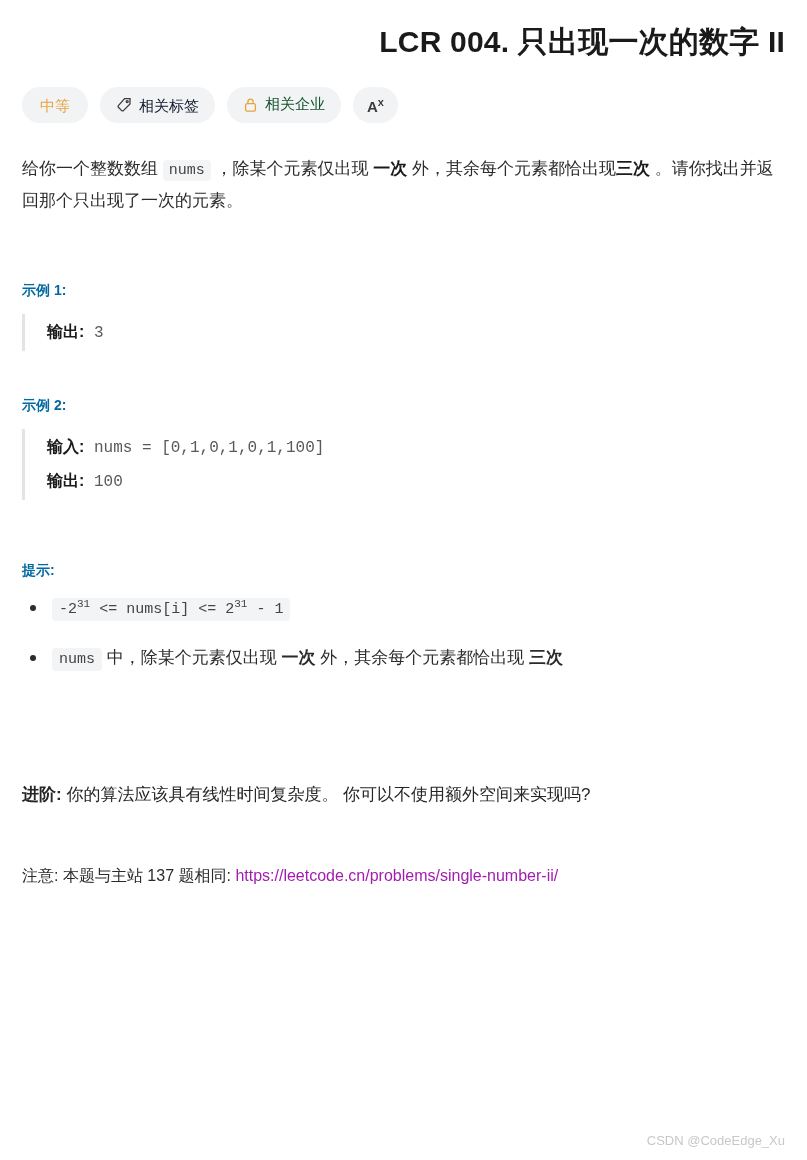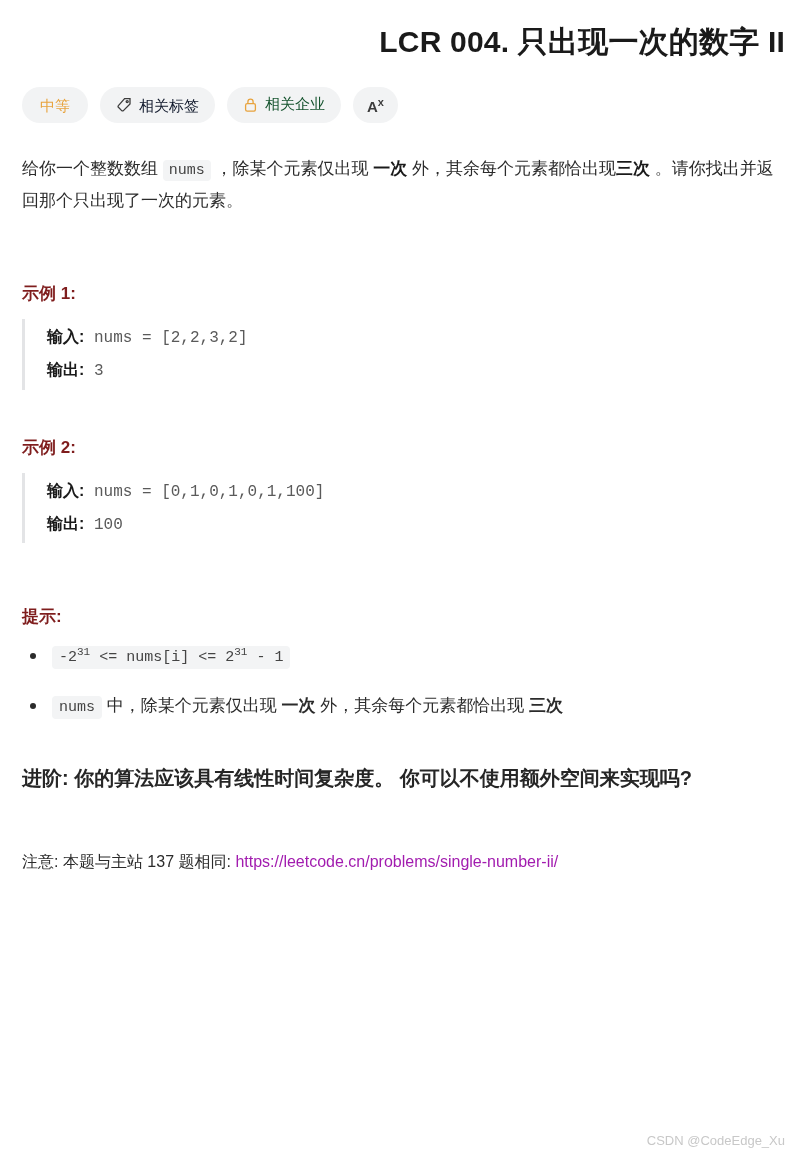--- a/index.html
+++ b/index.html
@@ -63,23 +63,23 @@
   .para b, .bold { font-weight: bold; color: #1a1a1a; }
   code.inline {
     font-family: "Liberation Mono", monospace;
     background: #f3f4f5;
     border-radius: 4px;
     padding: 2px 6px;
     font-size: 15px;
     color: #444;
   }
   .section-head {
-    font-size: 17px;
+    font-size: 14px;
     font-weight: bold;
-    color: #7f1d1d;
+    color: #0369a1;
     margin: 46px 0 14px 0;
   }
   .section-head.first { margin-top: 66px; }
   .example {
     border-left: 3px solid #e3e4e6;
     padding: 2px 0 2px 22px;
     margin: 0 0 4px 0;
   }
   .example .line {
     font-size: 16px;
@@ -114,21 +114,21 @@
   }
   .mono-box {
     font-family: "Liberation Mono", monospace;
     background: #f3f4f5;
     border-radius: 4px;
     padding: 3px 7px;
     font-size: 15px;
     color: #444;
   }
   sup { font-size: 11px; }
-  .advanced { margin-top: 40px; font-size: 20px; line-height: 1.8; font-weight: bold; }
+  .advanced { margin-top: 108px; font-size: 17px; line-height: 1.8; }
   .note { margin-top: 52px; font-size: 16px; line-height: 1.8; color: #2b2b2b; }
   .note a { color: #a21caf; text-decoration: none; word-break: break-all; }
   .watermark {
     position: absolute;
     right: 22px;
     bottom: 12px;
     font-size: 13px;
     color: #c8c8c8;
     font-family: "Liberation Sans", sans-serif;
   }
@@ -169,24 +169,20 @@
       <span><span>A</span><span class="sup-x">x</span></span>
     </span>
   </div>
 
   <p class="para">
     <span>给你一个整数数组 </span><code class="inline">nums</code><span> ，除某个元素仅出现 </span><b>一次</b><span> 外，其余每个元素都恰出现</span><b>三次</b><span> 。请你找出并返回那个只出现了一次的元素。</span>
   </p>
 
   <div class="section-head first">示例 1:</div>
   <div class="example">
-    <div class="line">
-      <span class="lbl">输入:</span>
-      <span class="val">nums = [2,2,3,2]</span>
-    </div>
     <div class="line">
       <span class="lbl">输出:</span>
       <span class="val">3</span>
     </div>
   </div>
 
   <div class="section-head">示例 2:</div>
   <div class="example">
     <div class="line">
       <span class="lbl">输入:</span>

